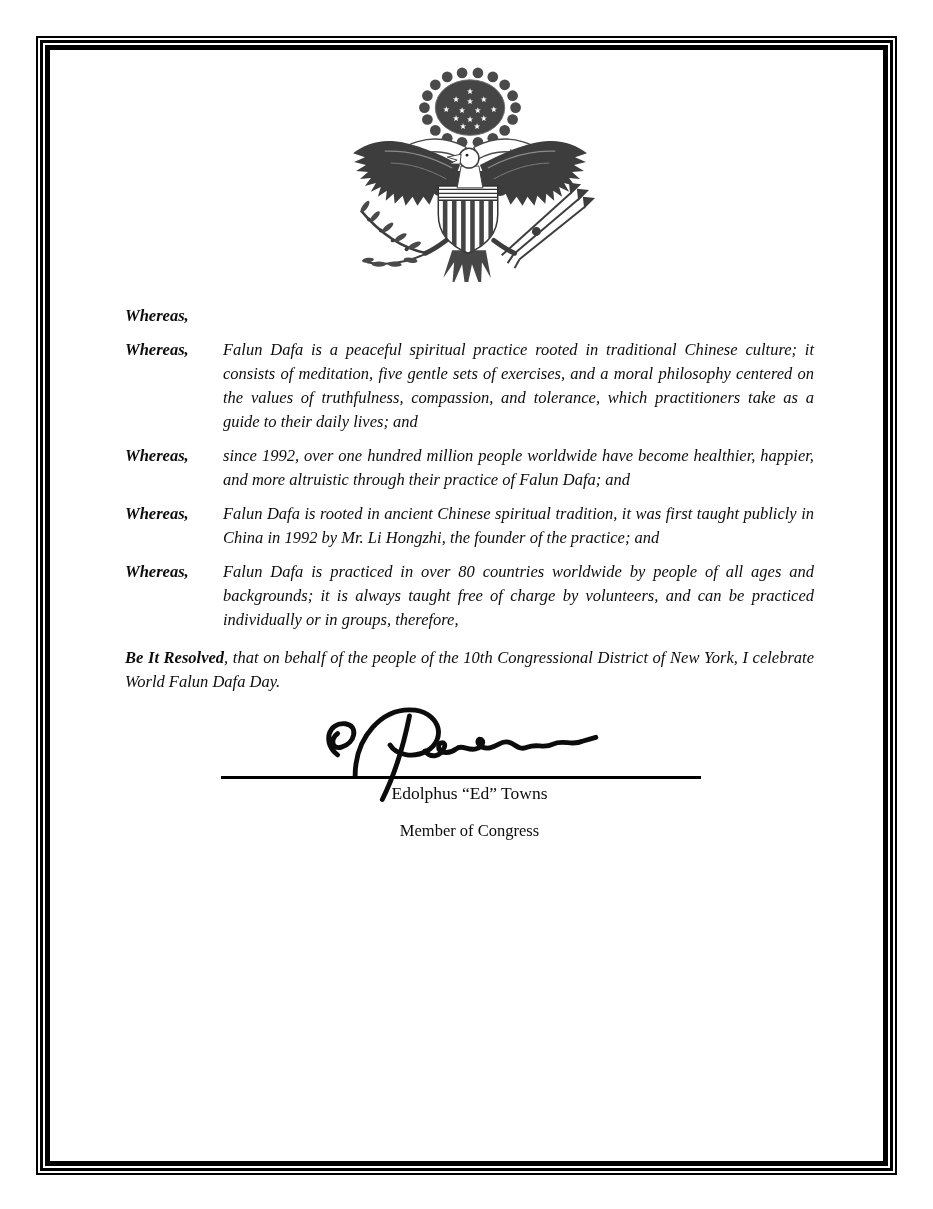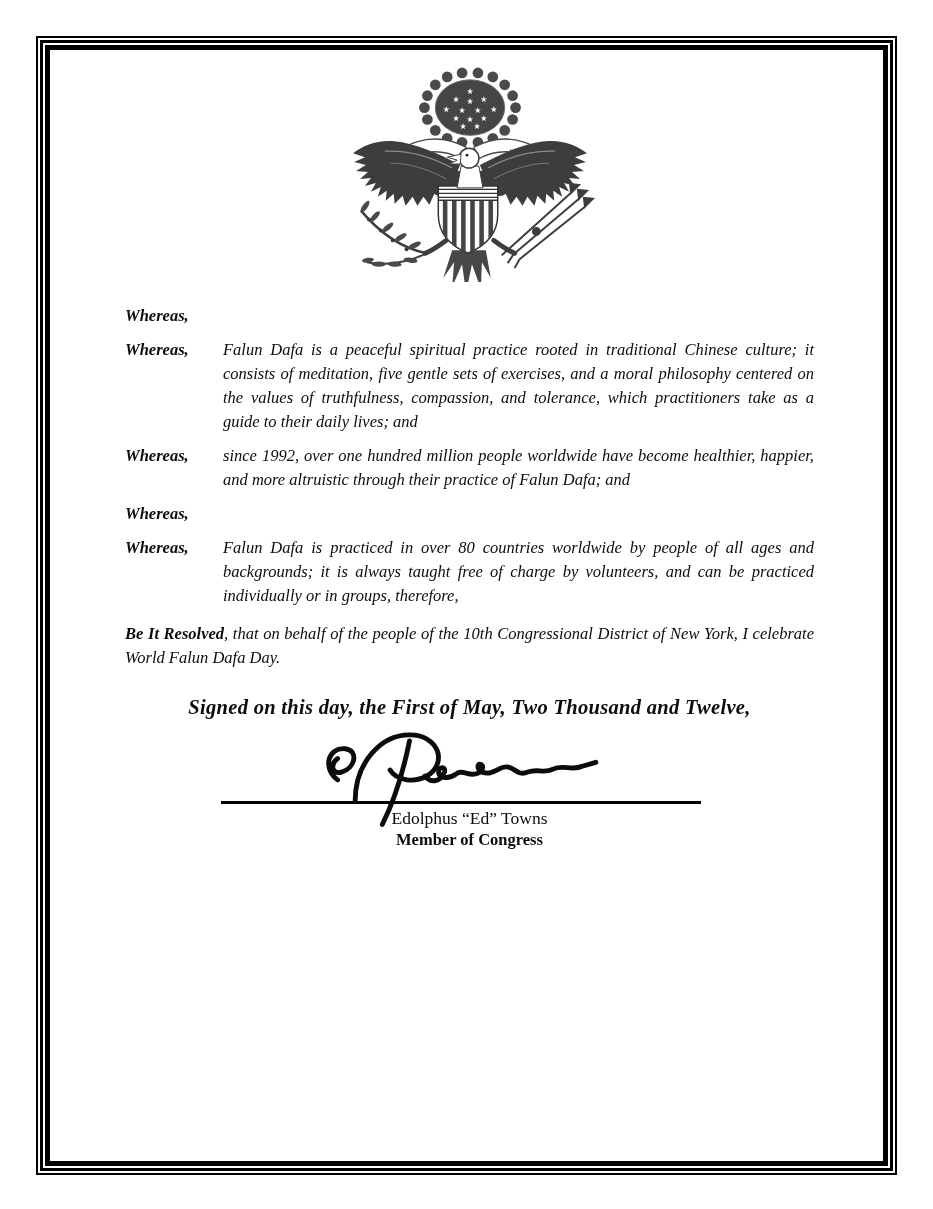--- a/index.html
+++ b/index.html
@@ -40,21 +40,21 @@
     margin-top:26px;text-align:center;font-style:italic;font-weight:bold;
     font-size:20.5px;letter-spacing:.3px;
   }
   .sig-block{text-align:center;margin-top:0;}
   .sig-scrawl{display:block;margin:0 auto -28px;position:relative;left:-12px;}
   .sig-line{
     width:480px;height:0;border-top:3px solid #000;margin:0 auto;
     position:relative;left:-9px;
   }
   .sig-name{margin-top:4px;font-weight:normal;font-size:17.5px;}
-  .sig-title{font-weight:bold;font-size:16.5px;margin-top:1px;}
+  .sig-title{font-weight:normal;font-size:16.5px;margin-top:17px;}
 </style>
 </head>
 <body>
 
 <main>
   <div class="frame-outer">
     <div class="frame-mid">
       <div class="frame-inner">
         <div class="content">
 
@@ -197,31 +197,31 @@
               <p class="cbody">Falun Dafa is a peaceful spiritual practice rooted in traditional Chinese culture; it consists of meditation, five gentle sets of exercises, and a moral philosophy centered on the values of truthfulness, compassion, and tolerance, which practitioners take as a guide to their daily lives; and</p>
             </div>
 
             <div class="clause">
               <span class="clabel">Whereas,</span>
               <p class="cbody">since 1992, over one hundred million people worldwide have become healthier, happier, and more altruistic through their practice of Falun Dafa; and</p>
             </div>
 
             <div class="clause">
               <span class="clabel">Whereas,</span>
+              <p class="cbody">Falun Dafa is rooted in ancient Chinese spiritual tradition, it was first taught publicly in China in 1992 by Mr. Li Hongzhi, the founder of the practice; and</p>
             </div>
 
             <div class="clause">
               <span class="clabel">Whereas,</span>
               <p class="cbody">Falun Dafa is practiced in over 80 countries worldwide by people of all ages and backgrounds; it is always taught free of charge by volunteers, and can be practiced individually or in groups, therefore,</p>
             </div>
 
             <p class="resolution"><b class="rlabel">Be It Resolved</b><span>, that on behalf of the people of the 10th Congressional District of New York, I celebrate World Falun Dafa Day.</span></p>
           </section>
 
-          <div class="signed">Signed on this day, the First of May, Two Thousand and Twelve,</div>
 
           <div class="sig-block">
             <svg class="sig-scrawl" width="330" height="110" viewBox="0 0 340 112" aria-hidden="true">
               <g stroke="#0c0c0c" stroke-width="5" fill="none" stroke-linecap="round" stroke-linejoin="round">
                 <path d="M46,62 C30,50 36,28 54,30 C68,32 64,50 50,54 C40,57 38,46 46,40"></path>
                 <path d="M64,84 C64,44 92,12 126,16 C152,20 158,46 138,58 C124,66 106,62 100,52"></path>
                 <path d="M120,22 C114,52 104,84 92,108"></path>
                 <path d="M136,58 C142,66 152,64 156,54 C158,48 150,48 150,54 C150,60 160,62 168,56 C174,51 180,58 188,56 C196,54 198,46 192,46 C188,48 192,56 202,55 C212,53 214,47 222,49 C230,51 232,58 242,54 C252,50 258,56 268,51 C278,46 288,53 298,48 L312,44"></path>
               </g>
             </svg>

